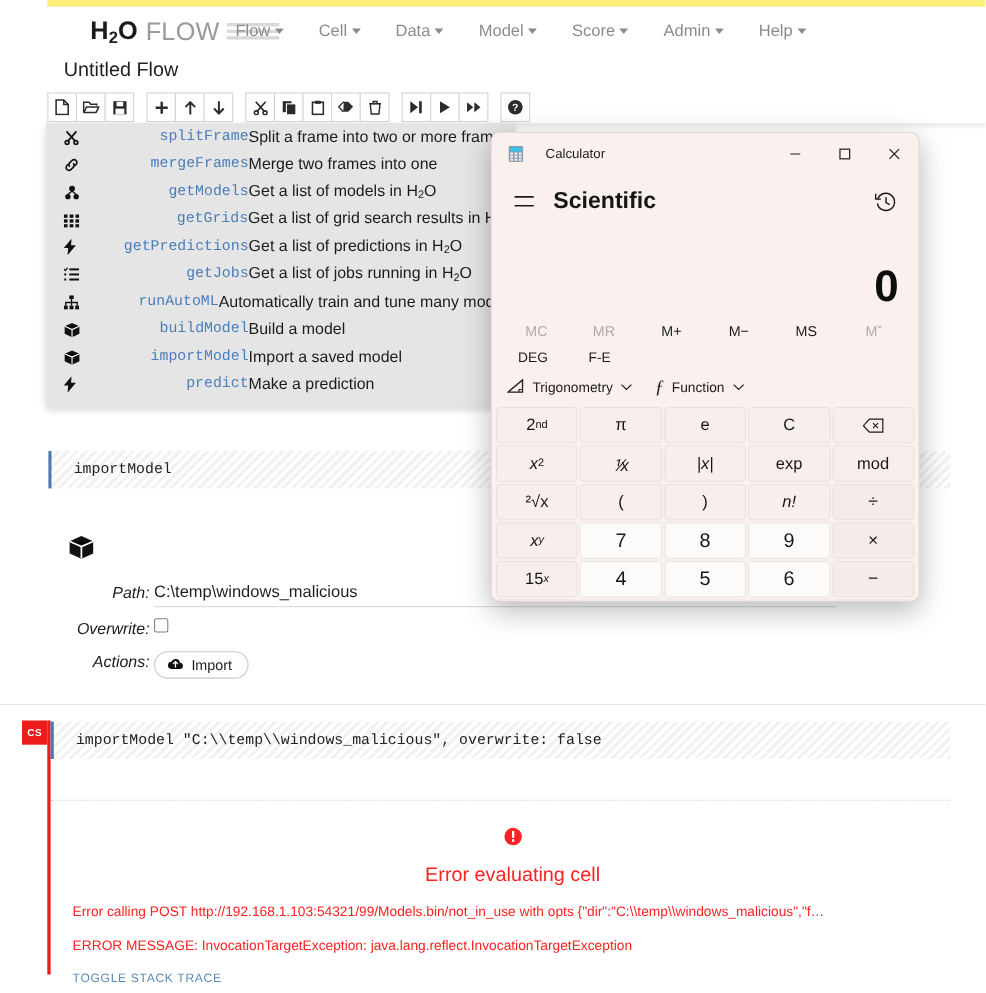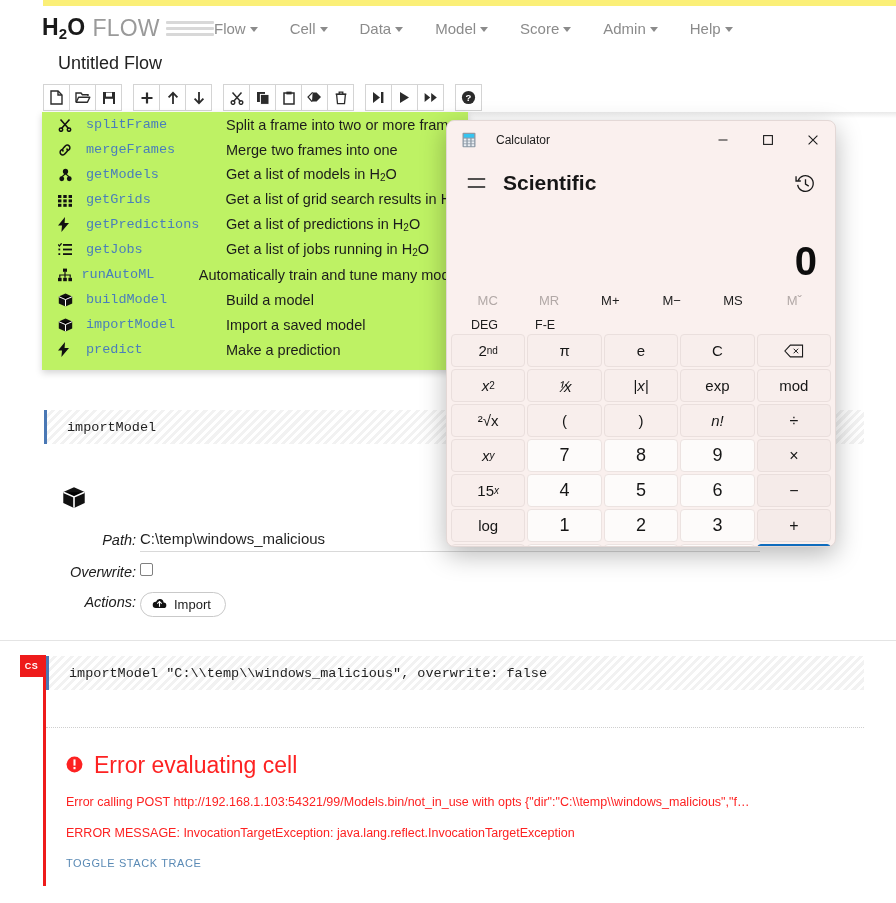--- a/index.html
+++ b/index.html
@@ -20,21 +20,21 @@
 
   
   #masthead {
     position:absolute; left:0; top:6px; width:896px; height:40px;
   }
   #brand {
     position:absolute; left:42px; top:8px;
     display:flex; align-items:center; gap:0;
     font-size:23px; letter-spacing:.2px;
   }
-  #brand .h2o { font-weight:700; color:#1a1a1a; }
+  #brand .h2o { font-weight:700; color:#1a1a1a;margin-left:40px; }
   #brand .h2o sub { font-size:15px; font-weight:700; vertical-align:-4px;}
   #brand .flow { color:#9a9a9a; font-weight:400; margin-left:7px;}
   #brand .bars { margin-left:6px; display:inline-block; width:48px;}
   #brand .bars i { display:block; height:3px; background:#d8d8d8; margin:3px 0; border-radius:1px;}
 
   #mainnav { position:absolute; left:198px; top:14px; display:flex; gap:0; }
   #mainnav .navitem {
     color:#8b8b8b; font-size:15px; padding:0 16px; cursor:pointer;
     white-space:nowrap;
   }
@@ -62,22 +62,23 @@
 
   
   #content-shadow{
     position:absolute; left:42px; top:112px; right:0; height:6px;
     background:linear-gradient(#e9e9e9,#ffffff);
   }
 
   
   #assist-panel {
     position:absolute; left:42px; top:112px; width:426px; height:258px;
-    background:#bef264; overflow:hidden;
+    background:#e5e5e5; overflow:hidden;
     box-shadow:0 3px 7px rgba(0,0,0,.17);
+    text-align:right;
   }
   .assist-row {
     display:flex; align-items:center; height:25px; padding:0 0 0 16px;
     font-size:14px; cursor:pointer;
   }
   .assist-ico {
     width:28px; color:#111; font-size:14px; display:flex; align-items:center;
   }
   .assist-name {
     width:140px; color:#4a7ebb;
@@ -134,21 +135,21 @@
     display:flex; align-items:center; justify-content:center; letter-spacing:.4px;
   }
   #cs-rail { position:absolute; left:43px; top:655px; width:3px; height:231px; background:#ee1b1b; }
   #cell-2 { position:absolute; left:46px; top:656px; width:818px; }
   #cell2-divider { position:absolute; left:46px; top:727px; width:818px;
     border-top:1px dotted #cfcfcf; }
 
   #error-block { position:absolute; left:66px; top:752px; width:800px; color:#fd2222; }
   #err-head {
     display:flex; align-items:center; gap:11px;
-    font-size:23px; margin-bottom:16px;
+    font-size:18px; margin-bottom:16px;flex-direction:column;
   }
   .err-line { font-size:12.5px; margin-bottom:17px; letter-spacing:0; }
   #toggle-trace {
     font-size:11px; color:#5a8ab5; letter-spacing:.6px; cursor:pointer;
   }
 
   
   #calculator {
     position:absolute; left:446px; top:120px; width:390px; height:427px;
     background:#faf0ee; border-radius:8px;
@@ -617,20 +618,45 @@
     <div class="membtn">M−</div>
     <div class="membtn">MS</div>
     <div class="membtn dim">Mˇ</div>
   </div>
 
   <div id="calc-modes">
     <div class="modebtn">DEG</div>
     <div class="modebtn">F-E</div>
   </div>
 
+  <div id="calc-fnrow">
+    <div class="fngroup">
+      <span>
+        <svg width="16" height="14" viewBox="0 0 16 14">
+            <path d="M1 12.4h13L14 1.4z" fill="none" stroke="#1b1b1b" stroke-width="1.2"></path>
+            <path d="M10.8 12.4v-2.3h2.3" fill="none" stroke="#1b1b1b" stroke-width="1"></path>
+          </svg>
+      </span>
+      <span>Trigonometry</span>
+      <span>
+        <svg width="11" height="8" viewBox="0 0 11 8">
+            <path d="M1 1.6L5.5 6 10 1.6" fill="none" stroke="#1b1b1b" stroke-width="1.1"></path>
+          </svg>
+      </span>
+    </div>
+    <div class="fngroup">
+      <span style="font-style:italic;font-family:'Liberation Serif',serif;font-size:17px;">ƒ</span>
+      <span>Function</span>
+      <span>
+        <svg width="11" height="8" viewBox="0 0 11 8">
+            <path d="M1 1.6L5.5 6 10 1.6" fill="none" stroke="#1b1b1b" stroke-width="1.1"></path>
+          </svg>
+      </span>
+    </div>
+  </div>
 
   <div id="calc-keypad">
 
     <div class="key">
         <span>2</span>
         <span class="sup">nd</span>
       </div>
     <div class="key">π</div>
     <div class="key">e</div>
     <div class="key">C</div>

